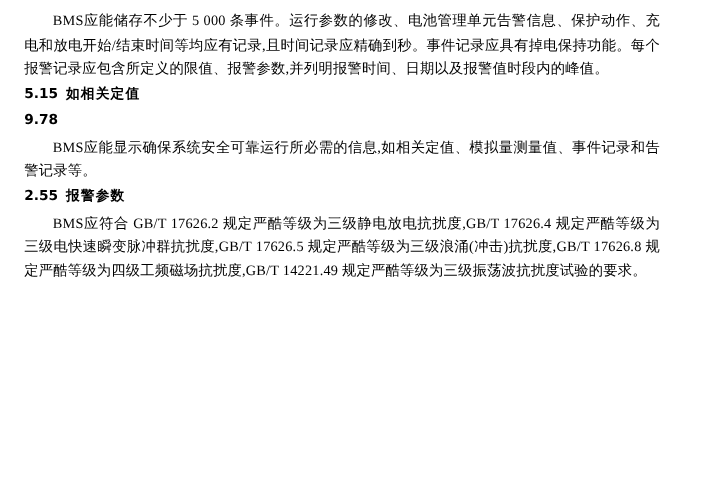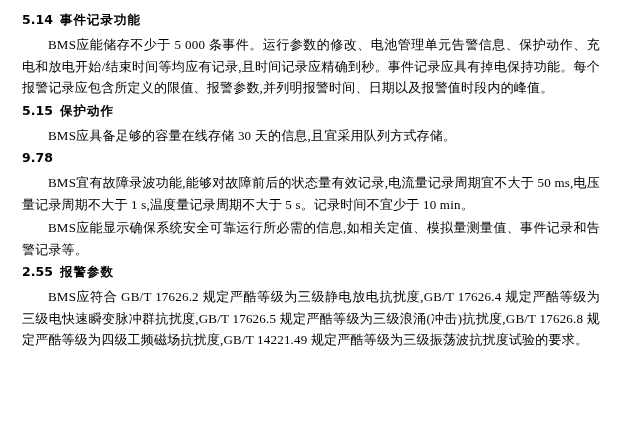--- a/index.html
+++ b/index.html
@@ -54,40 +54,34 @@
   }
   .sec-5-14 .sec-head { margin-top: 2px; }
 </style>
 </head>
 <body>
 
 <div class="page">
   <div class="content">
 
     <div class="section sec-5-14">
-      <div class="sec-head">
-        <span class="sec-num">5.14</span>
-        <span class="sec-title">事件记录功能</span>
-      </div>
       <p class="body">BMS应能储存不少于 5 000 条事件。运行参数的修改、电池管理单元告警信息、保护动作、充电和放电开始/结束时间等均应有记录,且时间记录应精确到秒。事件记录应具有掉电保持功能。每个报警记录应包含所定义的限值、报警参数,并列明报警时间、日期以及报警值时段内的峰值。</p>
     </div>
 
     <div class="section">
       <div class="sec-head">
         <span class="sec-num">5.15</span>
-        <span class="sec-title">保护动作</span>
+        <span class="sec-title">如相关定值</span>
       </div>
-      <p class="body">BMS应具备足够的容量在线存储 30 天的信息,且宜采用队列方式存储。</p>
     </div>
 
     <div class="section">
       <div class="sec-head">
         <span class="sec-num">9.78</span>
       </div>
-      <p class="body">BMS宜有故障录波功能,能够对故障前后的状态量有效记录,电流量记录周期宜不大于 50 ms,电压量记录周期不大于 1 s,温度量记录周期不大于 5 s。记录时间不宜少于 10 min。</p>
     </div>
 
     <div class="section">
       <p class="body">BMS应能显示确保系统安全可靠运行所必需的信息,如相关定值、模拟量测量值、事件记录和告警记录等。</p>
     </div>
 
     <div class="section">
       <div class="sec-head">
         <span class="sec-num">2.55</span>
         <span class="sec-title">报警参数</span>

